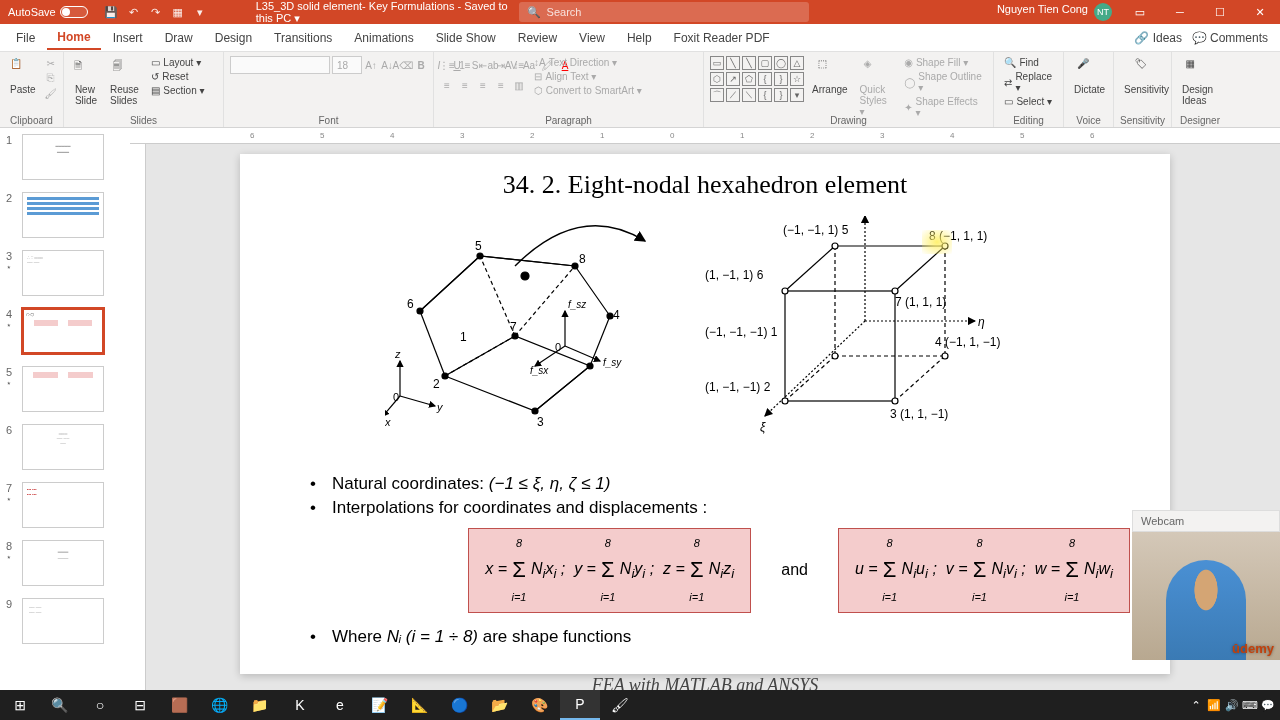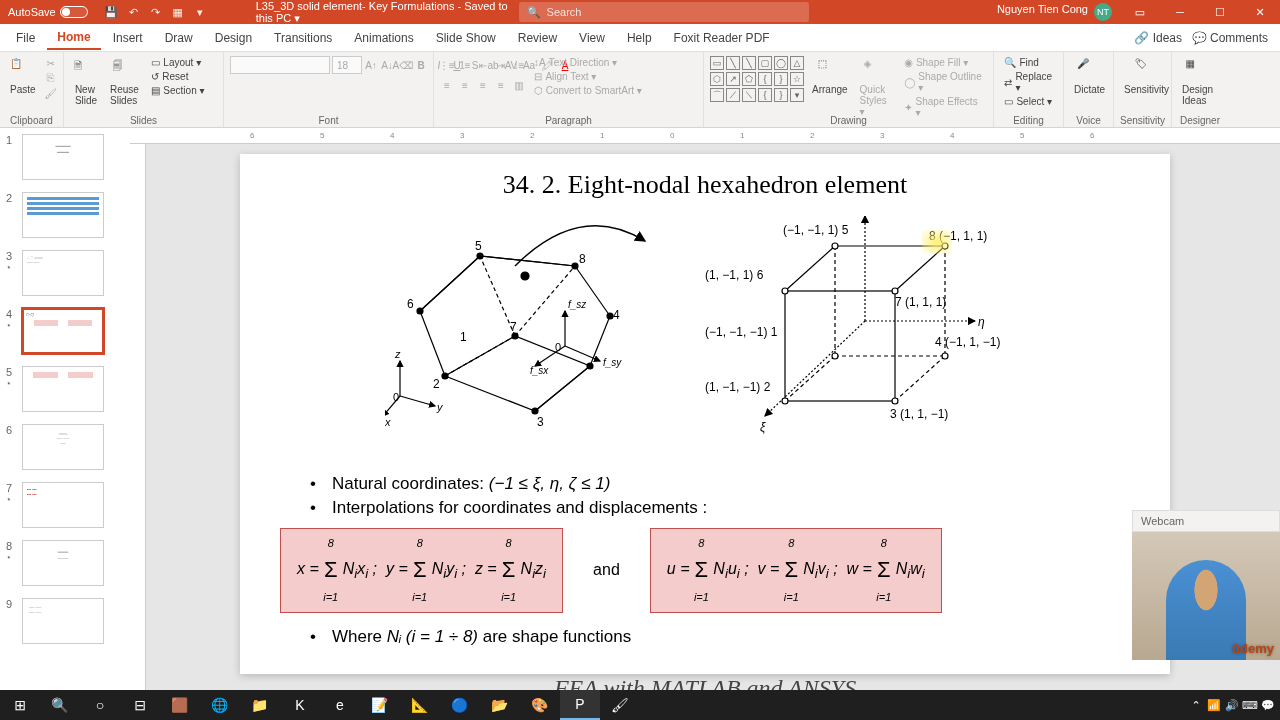--- a/index.html
+++ b/index.html
@@ -67,25 +67,25 @@
 .slide-title { text-align: center; font-size: 26px; font-weight: 400; color: #000; margin-bottom: 16px; font-family: Georgia, serif; }
 
 .diagram-area { height: 250px; position: relative; display: flex; justify-content: center; gap: 40px; }
 
 .highlight-spot { position: absolute; width: 30px; height: 24px; background: radial-gradient(ellipse, rgba(255,240,100,0.9), rgba(255,240,100,0)); }
 
 .bullets { margin-top: 8px; padding-left: 30px; }
 .bullet { display: flex; gap: 16px; font-size: 17px; font-family: Georgia, serif; margin-bottom: 4px; }
 .bullet-marker { color: #000; }
 
-.formula-row { display: flex; align-items: center; justify-content: flex-start; gap: 30px; margin-top: 10px; }
+.formula-row { display: flex; align-items: center; justify-content: flex-end; gap: 30px; margin-top: 10px; }
 .formula-box { background: #f4cccc; border: 1px solid #c0504d; padding: 8px 16px; font-family: 'Cambria Math', Georgia, serif; font-size: 16px; font-style: italic; }
 .formula-and { font-size: 16px; }
 
-.footer-text { text-align: center; font-style: italic; font-size: 24px; color: #444; margin-top: 28px; font-family: Georgia, serif; }
+.footer-text { text-align: center; font-style: italic; font-size: 18px; color: #444; margin-top: 28px; font-family: Georgia, serif; }
 
 .webcam-panel { position: absolute; right: 0; bottom: 30px; width: 148px; }
 .webcam-label { font-size: 11px; color: #666; padding: 4px 8px; background: #f3f2f1; border: 1px solid #ddd; }
 .webcam-video { width: 148px; height: 128px; background: linear-gradient(#d4c8b8, #b8a890); display: flex; align-items: flex-end; justify-content: center; position: relative; }
 .webcam-person { width: 80px; height: 100px; background: radial-gradient(ellipse at 50% 30%, #d4a574 20%, transparent 21%), linear-gradient(#4a90d4, #3a7ab4); border-radius: 40px 40px 0 0; }
 
 .udemy-badge { position: absolute; right: 6px; bottom: 34px; color: #c2410c; font-size: 13px; font-weight: bold; text-shadow: 0 0 3px rgba(0,0,0,0.5); }
 
 
 .taskbar { height: 30px; background: #1f1f1f; display: flex; align-items: center; position: absolute; bottom: 0; left: 0; right: 0; }

